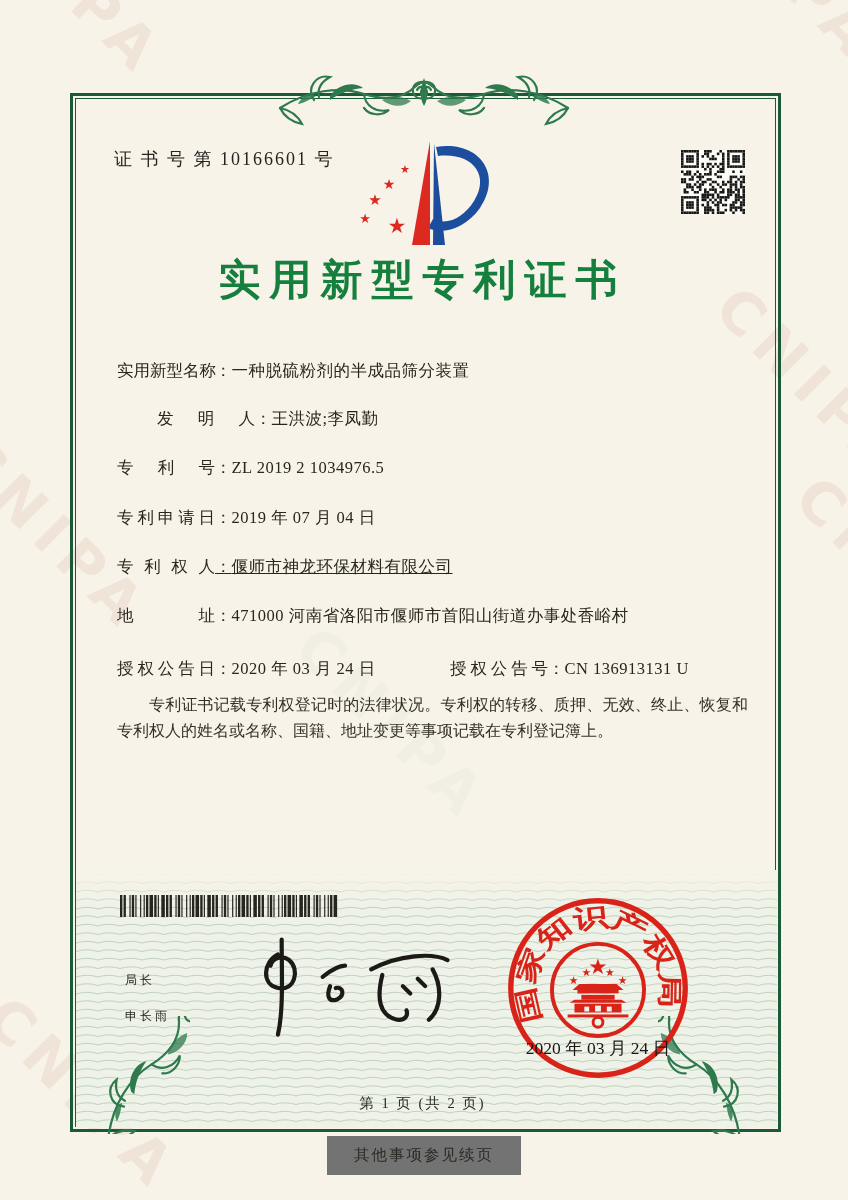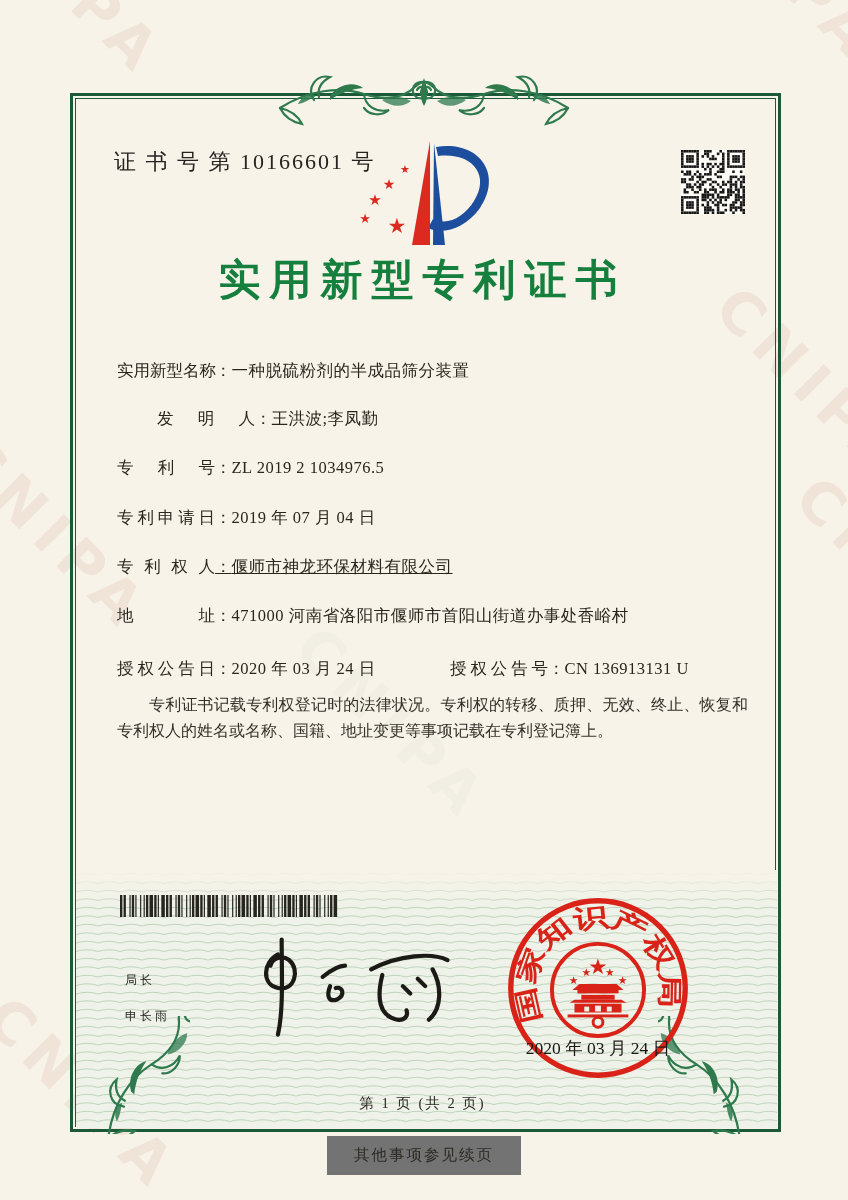--- a/index.html
+++ b/index.html
@@ -14,21 +14,21 @@
   .wm.green{color:rgba(150,170,150,0.14);}
   
   .frame{position:absolute;left:70px;top:93px;width:705px;height:1033px;
          border:3px solid #1b5a39;}
   .frame-inner{position:absolute;inset:2px;border:1px solid #1b5a39;}
   
   .wavezone{position:absolute;left:76px;top:870px;width:701px;height:258px;overflow:hidden;}
   .wavefade{position:absolute;left:76px;top:870px;width:701px;height:38px;
             background:linear-gradient(#f8f3e9,rgba(248,243,233,0));}
   
-  .certno{position:absolute;left:114px;top:147px;font-size:22px;letter-spacing:2px;white-space:nowrap;}
+  .certno{position:absolute;left:114px;top:147px;font-size:18px;letter-spacing:2px;white-space:nowrap;}
   .title{position:absolute;left:70px;top:252px;width:705px;text-align:center;
          font-size:42px;font-weight:bold;letter-spacing:9px;color:#15803d;}
   
   .field-row{position:absolute;left:117px;font-size:16.5px;white-space:nowrap;color:#29261f;}
   .flabel{display:inline-block;width:98px;text-align:justify;text-align-last:justify;}
   .fvalue{letter-spacing:0.5px;}
   .grant-pub{position:absolute;left:333px;top:0;}
   
   .bodytext{position:absolute;left:117px;top:692px;width:631px;
             font-size:16px;line-height:25.6px;text-align:justify;color:#33302a;}

